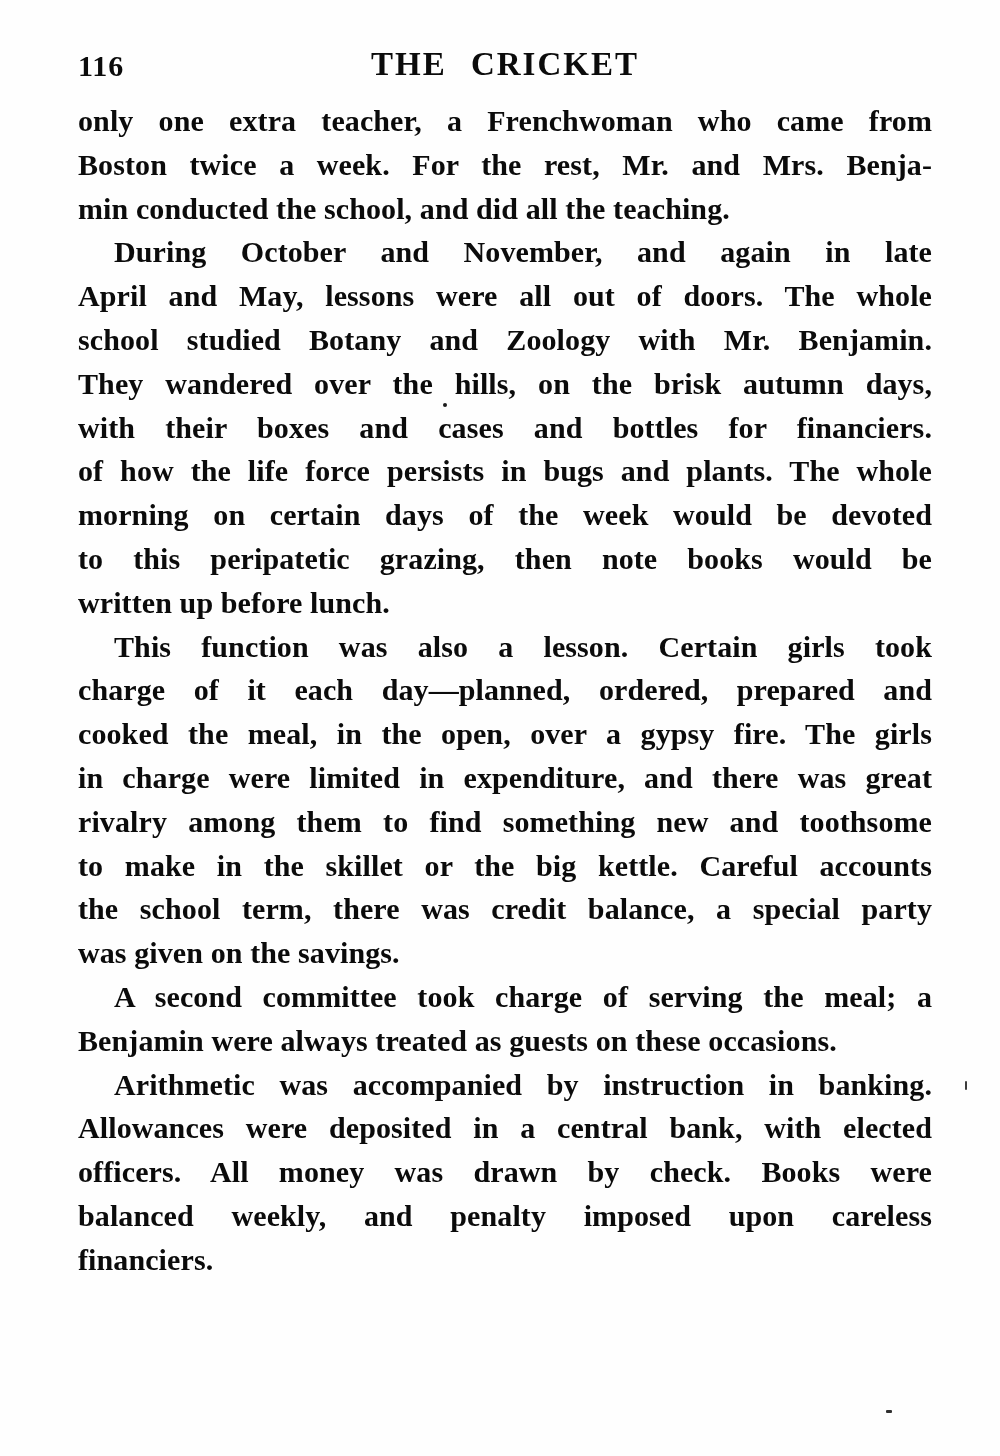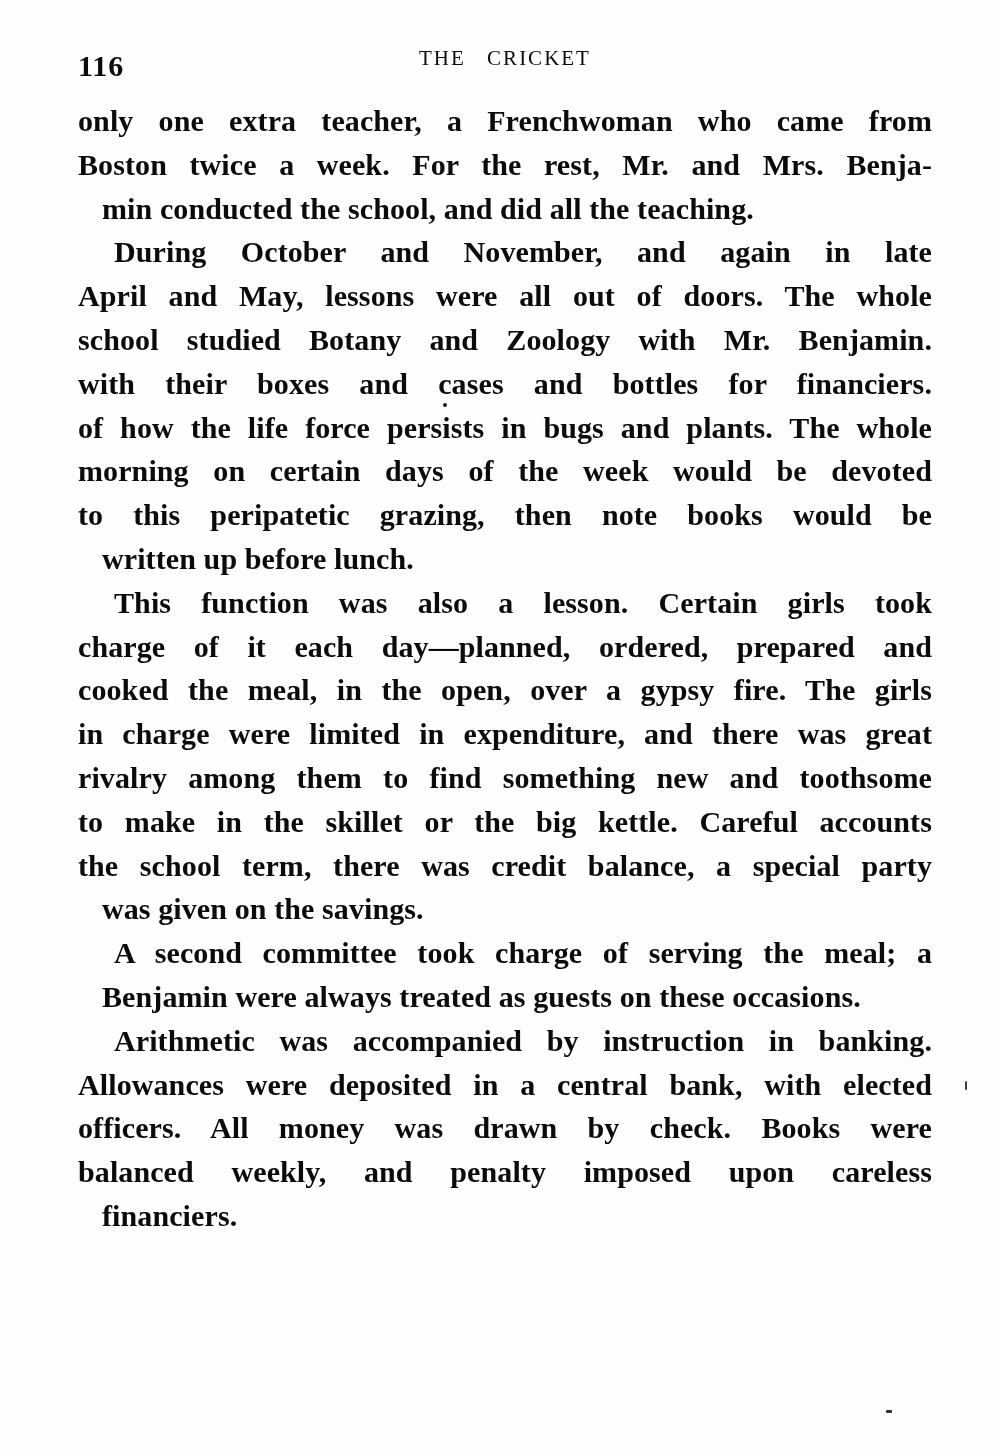--- a/index.html
+++ b/index.html
@@ -31,22 +31,22 @@
     font-size: 30px;
     font-weight: bold;
     letter-spacing: 1px;
   }
   .title {
     position: absolute;
     left: 0;
     top: 0;
     width: 100%;
     text-align: center;
-    font-size: 21px;
-    font-weight: normal;
+    font-size: 33px;
+    font-weight: bold;
     letter-spacing: 2px;
     word-spacing: 14px;
   }
   
   .bodytext {
     position: absolute;
     left: 78px;
     top: 99px;
     width: 854px;
     font-size: 30px;
@@ -55,21 +55,20 @@
     letter-spacing: 0.1px;
   }
   .para { margin: 0; }
   .line {
     text-align: justify;
     text-align-last: justify;
     white-space: normal;
   }
   .line.last {
     text-align-last: left;
-    margin-left: 24px;
   }
   .line.first-indent {
     text-indent: 36px;
   }
   
   .artifact {
     position: absolute;
     background: #1a1a1a;
   }
   .artifact.dot1   { left: 443px; top: 403px;  width: 4px; height: 4px; border-radius: 2px; }
@@ -89,20 +88,21 @@
   <div class="bodytext" id="bodytext">
       <div class="para">
         <div class="line">only one extra teacher, a Frenchwoman who came from</div>
         <div class="line">Boston twice a week.  For the rest, Mr. and Mrs. Benja-</div>
         <div class="line last">min conducted the school, and did all the teaching.</div>
       </div>
       <div class="para">
         <div class="line first-indent">During October and November, and again in late</div>
         <div class="line">April and May, lessons were all out of doors.  The whole</div>
         <div class="line">school studied Botany and Zoology with Mr. Benjamin.</div>
+        <div class="line">They wandered over the hills, on the brisk autumn days,</div>
         <div class="line">with their boxes and cases and bottles for financiers.</div>
         <div class="line">of how the life force persists in bugs and plants.  The whole</div>
         <div class="line">morning on certain days of the week would be devoted</div>
         <div class="line">to this peripatetic grazing, then note books would be</div>
         <div class="line last">written up before lunch.</div>
       </div>
       <div class="para">
         <div class="line first-indent">This function was also a lesson.  Certain girls took</div>
         <div class="line">charge of it each day—planned, ordered, prepared and</div>
         <div class="line">cooked the meal, in the open, over a gypsy fire.  The girls</div>

